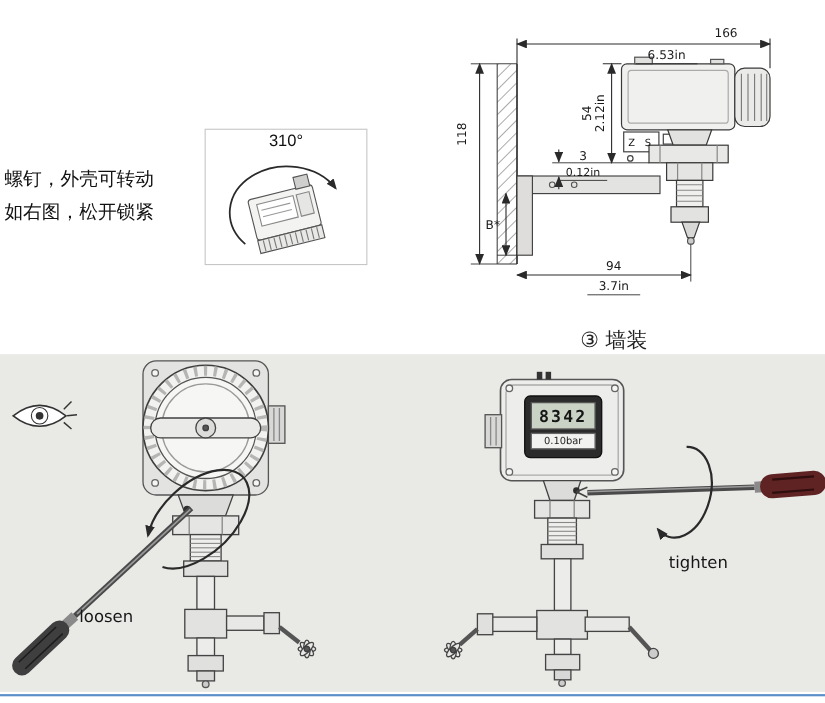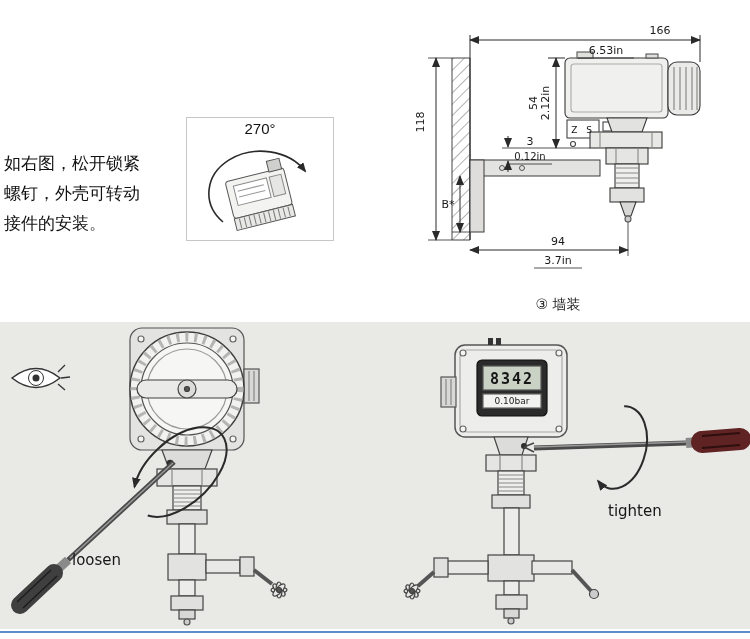--- a/index.html
+++ b/index.html
@@ -8,43 +8,42 @@
   .intro{position:absolute;left:4px;top:148px;width:178px;color:#111;
          font-size:17px;line-height:30px;font-family:"DejaVu Sans",sans-serif;}
   .intro p{margin:0;}
   .rot-box{position:absolute;left:186px;top:117px;width:146px;height:122px;
            border:1px solid #c6c6c6;background:#fff;}
   .rot-angle{position:absolute;top:2px;left:0;width:100%;text-align:center;
              font-size:15px;color:#111;}
   .rot-svg{position:absolute;left:0;top:0;}
   .wall-svg{position:absolute;left:410px;top:10px;}
   .wall-caption{position:absolute;left:410px;top:296px;width:296px;text-align:center;
-                font-size:14px;color:#222;font-family:"DejaVu Sans",sans-serif;}
+                font-size:19px;color:#222;font-family:"DejaVu Sans",sans-serif;}
   .bottom{position:absolute;left:0;top:322px;width:750px;height:307px;background:#e9e9e6;}
   .divider{position:absolute;left:0;top:631px;width:750px;height:2px;background:#5b8fc9;}
   svg text{font-family:"DejaVu Sans",sans-serif;}
   .dim{font-size:11px;fill:#1a1a1a;}
   .dim-small{font-size:10px;fill:#1a1a1a;}
   .zs{font-size:9px;fill:#111;letter-spacing:3px;}
   .label{font-size:15px;fill:#161616;}
   .lcd{font-family:"DejaVu Sans Mono",monospace;font-weight:bold;font-size:15px;
        fill:#161616;letter-spacing:2px;}
   .unit{font-size:9px;fill:#222;}
 </style>
 </head>
 <body>
 
 <div class="canvas">
 
   <div>
 
     <div class="intro">
+      <p>螺钉，外壳可转动</p>
       <p>如右图，松开锁紧</p>
-      <p>螺钉，外壳可转动</p>
-      <p>接件的安装。</p>
     </div>
 
     <div class="rot-box">
       <svg class="rot-svg" width="146" height="122" viewBox="0 0 146 122">
         <defs>
           <marker id="rotArrowA" viewBox="0 0 10 8" markerWidth="10" markerHeight="8" refX="8" refY="4" orient="auto" markerUnits="userSpaceOnUse">
             <path d="M0,0 L10,4 L0,8 Z" fill="#2a2a2a"></path>
           </marker>
         </defs>
         <path d="M36,104 A52,42 0 1 1 118,53" fill="none" stroke="#2a2a2a" stroke-width="1.6" marker-end="url(#rotArrowA)"></path>
@@ -64,21 +63,21 @@
             <line x1="68" y1="95" x2="68" y2="105"></line>
               <line x1="73" y1="95" x2="73" y2="105"></line>
             <line x1="78" y1="95" x2="78" y2="105"></line>
               <line x1="83" y1="95" x2="83" y2="105"></line>
             <line x1="88" y1="95" x2="88" y2="105"></line>
               <line x1="93" y1="95" x2="93" y2="105"></line>
             <line x1="98" y1="95" x2="98" y2="105"></line>
           </g>
         </g>
       </svg>
-      <div class="rot-angle">270°</div>
+      <div class="rot-angle">310°</div>
     </div>
 
     <svg class="wall-svg" width="338" height="290" viewBox="0 0 338 290">
       <defs>
         <marker id="dimArrow" viewBox="0 0 10 8" markerWidth="10" markerHeight="8" refX="9" refY="4" orient="auto-start-reverse" markerUnits="userSpaceOnUse">
           <path d="M0,0 L10,4 L0,8 Z" fill="#2a2a2a"></path>
         </marker>
         <pattern id="hatchp" width="8" height="8" patternUnits="userSpaceOnUse" patternTransform="rotate(45)">
           <line x1="0" y1="0" x2="0" y2="8" stroke="#666" stroke-width="1"></line>
         </pattern>

